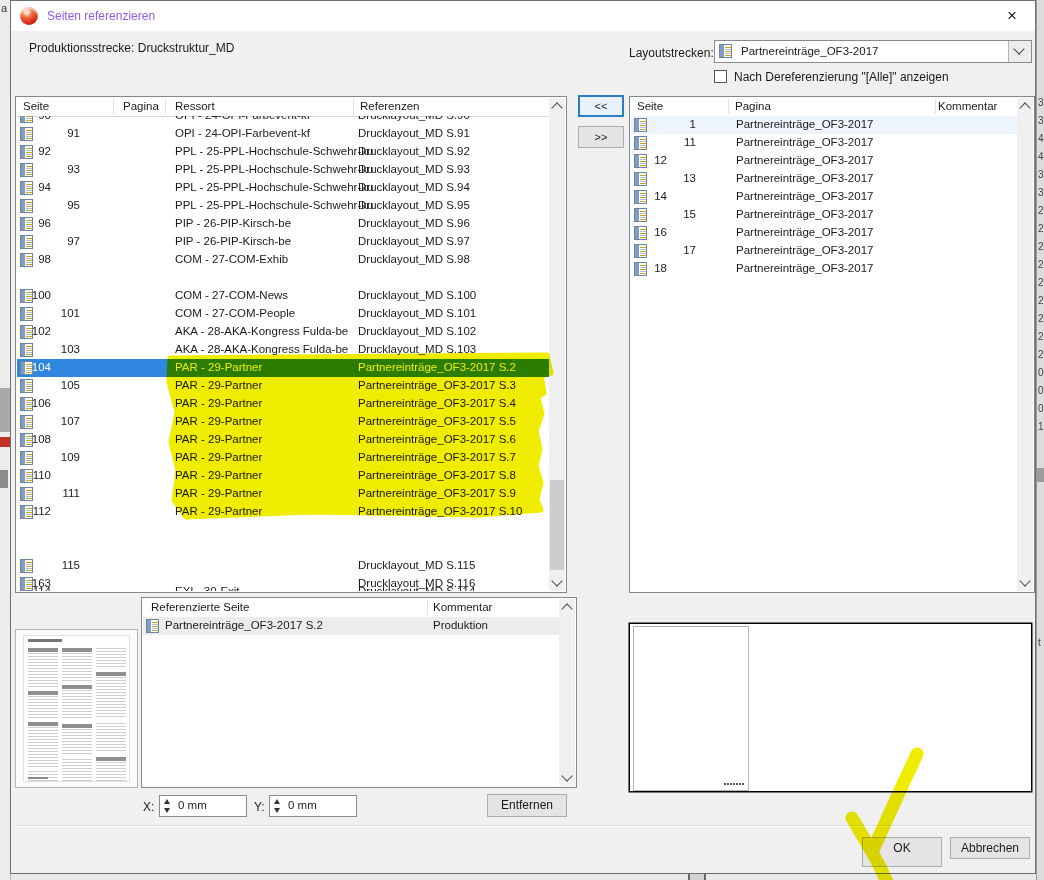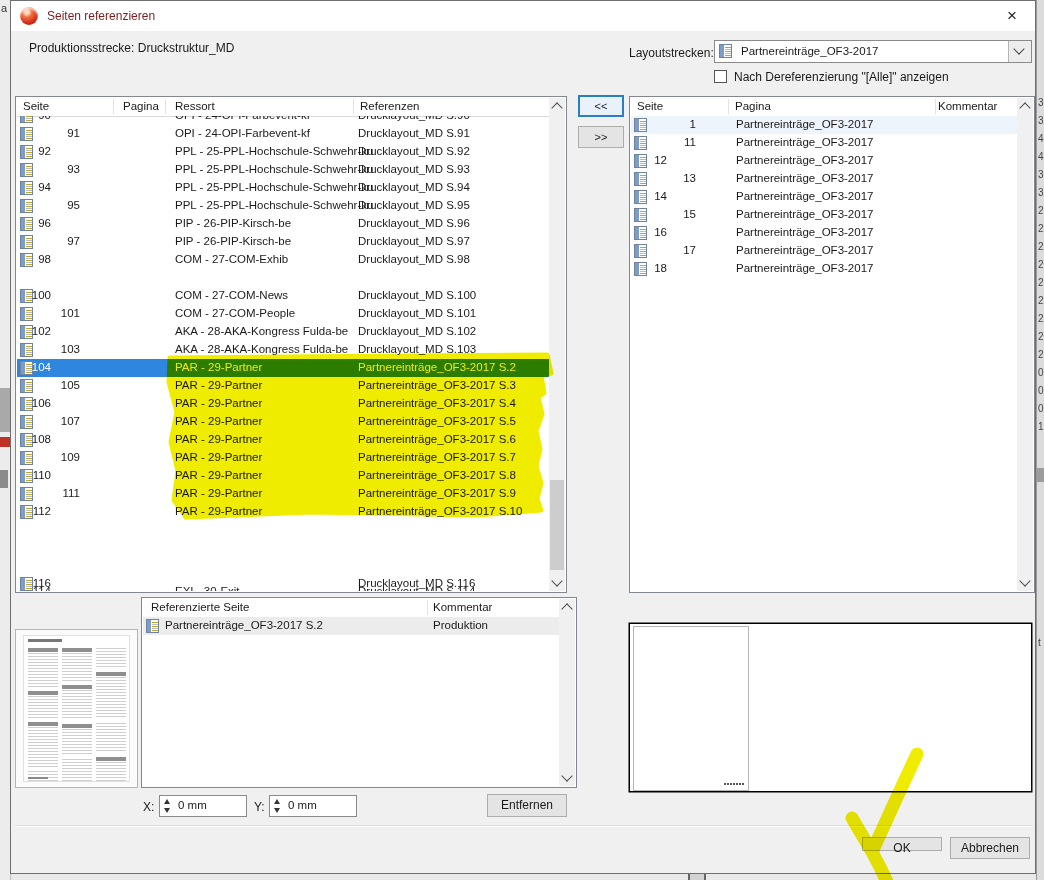--- a/index.html
+++ b/index.html
@@ -15,21 +15,21 @@
   #sliver-right{left:1036px;top:0;width:8px;height:880px;background:#dcdcdc;border-left:1px solid #9a9a9a;overflow:hidden;}
   #sliver-right .d{position:absolute;left:1px;font-size:10px;color:#444;}
   #sliver-right .blk{position:absolute;left:0;top:468px;width:8px;height:14px;background:#9c9c9c;}
   #bg-notch{left:688px;top:871px;width:14px;height:9px;border:2px solid #666;border-bottom:none;background:#d2d2d2;}
   
   #dialog{left:10px;top:0;width:1026px;height:874px;background:#f0f0f0;border:1px solid #6f6f6f;box-sizing:border-box;}
   #titlebar{left:0;top:0;width:100%;height:30px;background:#fff;}
   #title-icon{left:9px;top:6px;width:18px;height:18px;border-radius:50%;
       background:radial-gradient(circle at 38% 28%, #ffd9c2 0 12%, #f07040 30%, #d8301b 62%, #8e1f0c 100%);
       box-shadow:inset 0 2px 2px rgba(255,255,255,.7);}
-  #title-text{left:36px;top:8px;font-size:12px;color:#7f1d1d;}
+  #title-text{left:36px;top:8px;font-size:12px;color:#8b5cf6;}
   #close-btn{left:986px;top:4px;width:30px;height:22px;text-align:center;font-size:17px;color:#222;line-height:22px;cursor:pointer;}
   
   #prod-label{left:18px;top:40px;font-size:12px;}
   #layout-label{left:618px;top:45px;font-size:12px;}
   #layout-combo{left:703px;top:39px;width:318px;height:23px;background:#fff;border:1px solid #8a8a8a;box-sizing:border-box;}
   #layout-combo .cicon{position:absolute;left:4px;top:3px;}
   #layout-combo .cval{position:absolute;left:26px;top:4px;font-size:11.5px;white-space:nowrap;}
   #combo-arrow{position:absolute;right:0;top:0;width:22px;height:21px;background:#ededed;border-left:1px solid #b5b5b5;}
   .chev-down{width:7px;height:7px;border-right:1.6px solid #444;border-bottom:1.6px solid #444;transform:rotate(45deg);position:absolute;left:6px;top:4px;}
   .chev-up{width:7px;height:7px;border-left:1.6px solid #505050;border-top:1.6px solid #505050;transform:rotate(45deg);position:absolute;left:4px;top:6px;}
@@ -85,21 +85,21 @@
   
   .xy-label{font-size:12px;top:799px;}
   .spin{position:absolute;top:794px;width:88px;height:22px;background:#fff;border:1px solid #8a8a8a;box-sizing:border-box;}
   .spin .arrows{position:absolute;left:2px;top:1px;width:12px;height:18px;}
   .tri-up{width:0;height:0;border-left:3.5px solid transparent;border-right:3.5px solid transparent;border-bottom:5px solid #333;position:absolute;left:2px;top:2px;}
   .tri-dn{width:0;height:0;border-left:3.5px solid transparent;border-right:3.5px solid transparent;border-top:5px solid #333;position:absolute;left:2px;top:11px;}
   .spin .val{position:absolute;left:18px;top:3px;font-size:11.5px;}
   .pushbtn{position:absolute;background:#e4e4e4;border:1px solid #adadad;box-sizing:border-box;
            font-size:12px;text-align:center;cursor:pointer;color:#1a1a1a;}
   #btn-entfernen{left:476px;top:793px;width:80px;height:23px;line-height:21px;}
-  #btn-ok{left:851px;top:836px;width:80px;height:14px;line-height:20px;}
+  #btn-ok{left:851px;top:836px;width:80px;height:30px;line-height:20px;}
   #btn-abbrechen{left:939px;top:836px;width:80px;height:22px;line-height:20px;}
   
   #spread{left:618px;top:622px;width:403px;height:169px;background:#fff;border:1px solid #000;box-shadow:0 0 0 0.5px #000;box-sizing:border-box;}
   #spread .pg{position:absolute;left:3px;top:2px;width:114px;height:163px;border:1px solid #b5b5b5;background:#fff;}
   #spread .mini{position:absolute;left:90px;bottom:5px;width:21px;height:2px;
        background:repeating-linear-gradient(90deg,#555 0 2px,transparent 2px 3px);}
   #footer-line{left:4px;top:824px;width:1018px;height:0;border-top:1px solid #dcdcdc;border-bottom:1px solid #fdfdfd;}
   
   #marker{left:0;top:0;width:1026px;height:880px;pointer-events:none;mix-blend-mode:multiply;z-index:50;}
 </style>
@@ -517,32 +517,47 @@
                 <path d="M6 3.5h6M6 7.5h6M6 11.5h6"></path>
               </g>
               <g stroke="#aebecd" stroke-width="1">
                 <path d="M6 5.5h6M6 9.5h6"></path>
               </g>
             </svg></span>
           <span class="num even">114</span>
           <span class="ressort">EXI - 30-Exit</span>
           <span class="ref">Drucklayout_MD S.114</span>
         </div>
+        <div class="row" style="top: 441px;">
+          <span class="icon" style="left: 3px;"><svg width="13" height="14" viewBox="0 0 13 14">
+              <rect x="0.5" y="0.5" width="12" height="13" fill="#fff" stroke="#70839c"></rect>
+              <rect x="1" y="1" width="4" height="12" fill="#7e9cc8"></rect>
+              <g stroke="#c9a227" stroke-width="1.2">
+                <path d="M6 3.5h6M6 7.5h6M6 11.5h6"></path>
+              </g>
+              <g stroke="#aebecd" stroke-width="1">
+                <path d="M6 5.5h6M6 9.5h6"></path>
+              </g>
+            </svg></span>
+          <span class="num odd">115</span>
+          <span class="ressort"></span>
+          <span class="ref">Drucklayout_MD S.115</span>
+        </div>
         <div class="row" style="top: 459px;">
           <span class="icon" style="left: 3px;"><svg width="13" height="14" viewBox="0 0 13 14">
               <rect x="0.5" y="0.5" width="12" height="13" fill="#fff" stroke="#70839c"></rect>
               <rect x="1" y="1" width="4" height="12" fill="#7e9cc8"></rect>
               <g stroke="#c9a227" stroke-width="1.2">
                 <path d="M6 3.5h6M6 7.5h6M6 11.5h6"></path>
               </g>
               <g stroke="#aebecd" stroke-width="1">
                 <path d="M6 5.5h6M6 9.5h6"></path>
               </g>
             </svg></span>
-          <span class="num even">116</span>
+          <span class="num even">163</span>
           <span class="ressort"></span>
           <span class="ref">Drucklayout_MD S.116</span>
         </div>
       </div>
     <div class="vscroll">
       <div class="sbtn up">
           <span class="chev-up"></span>
         </div>
       <div class="sthumb" style="top:382px;height:90px;"></div>
       <div class="sbtn dn">

